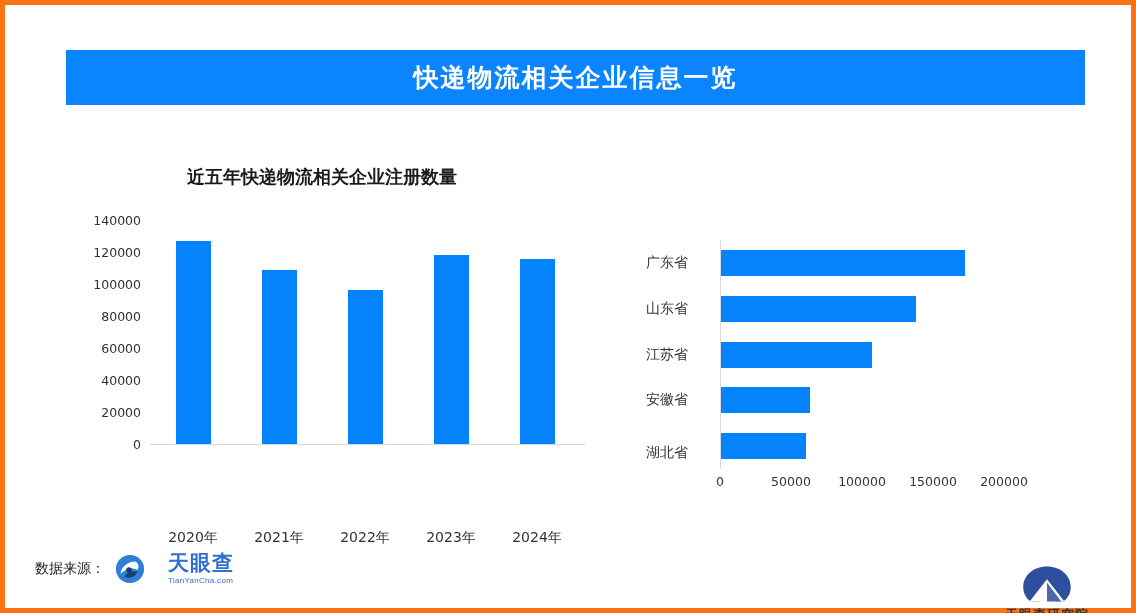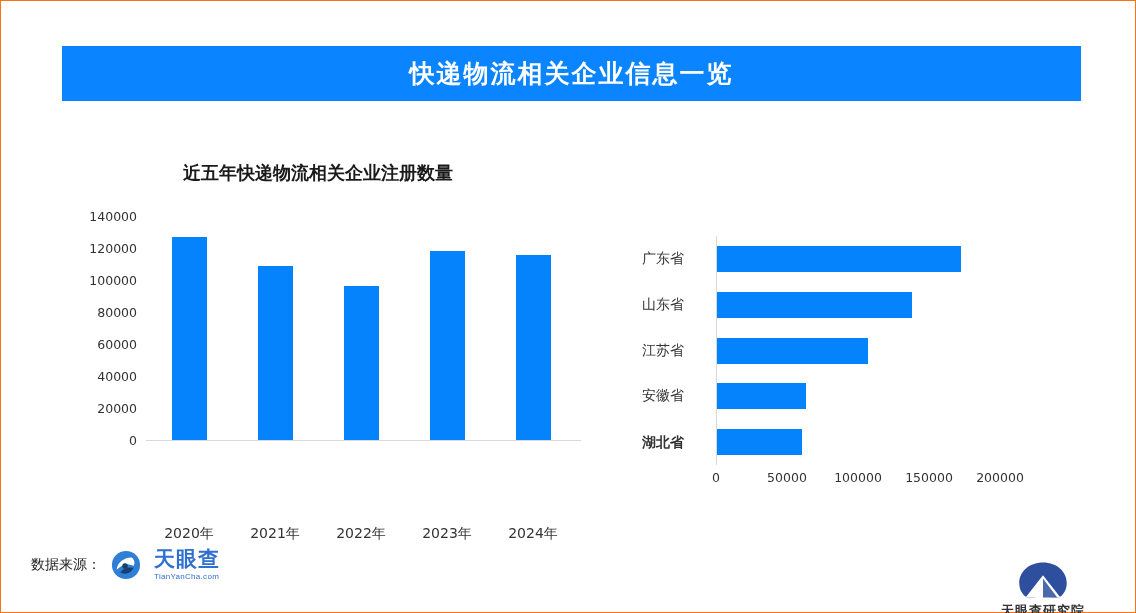--- a/index.html
+++ b/index.html
@@ -6,21 +6,21 @@
   body{
     width:1136px;height:613px;
     background:#ffffff;
     font-family:"Liberation Sans","DejaVu Sans",sans-serif;
     overflow:hidden;
     position:relative;
   }
   .page{
     position:absolute;left:0;top:0;width:1136px;height:613px;
     background:#ffffff;
-    border:1px solid #f97316;
+    border:5px solid #f97316;
     box-sizing:border-box;
   }
 
   
   .banner{
     position:absolute;left:61px;top:45px;width:1019px;height:55px;
     background:#0a84ff;
     display:flex;align-items:center;justify-content:center;
   }
   .banner-title{
@@ -118,21 +118,21 @@
   
   .footer-source{
     position:absolute;left:30px;top:548px;
     display:flex;align-items:center;gap:10px;
   }
   .source-label{
     font-size:14px;color:#222222;
     font-family:"DejaVu Sans","Liberation Sans",sans-serif;
     white-space:nowrap;
   }
-  .tyc-logo{display:flex;align-items:center;gap:13px;}
+  .tyc-logo{display:flex;align-items:center;gap:23px;}
   .tyc-mark{width:30px;height:30px;flex:0 0 30px;}
   .tyc-text{display:flex;flex-direction:column;line-height:1;}
   .tyc-cn{
     font-size:21px;font-weight:bold;color:#2f6fd0;letter-spacing:1px;
     font-family:"DejaVu Sans","Liberation Sans",sans-serif;
   }
   .tyc-en{
     font-size:8px;color:#2f6fd0;letter-spacing:.3px;margin-top:3px;
     font-family:"Liberation Sans",sans-serif;
   }
@@ -190,21 +190,21 @@
 
     <div class="rc-plot" id="rc-plot">
         <div class="rc-cat" style="top: 22.9px;">广东省</div>
         <div class="rc-bar" title="广东省: 171800" style="background: rgb(5, 131, 253); width: 243.956px; top: 9.9px;"></div>
         <div class="rc-cat" style="top: 68.7px;">山东省</div>
         <div class="rc-bar" title="山东省: 137600" style="background: rgb(5, 131, 253); width: 195.392px; top: 55.7px;"></div>
         <div class="rc-cat" style="top: 114.5px;">江苏省</div>
         <div class="rc-bar" title="江苏省: 106600" style="background: rgb(5, 131, 253); width: 151.372px; top: 101.5px;"></div>
         <div class="rc-cat" style="top: 160.3px;">安徽省</div>
         <div class="rc-bar" title="安徽省: 62500" style="background: rgb(5, 131, 253); width: 88.75px; top: 147.3px;"></div>
-        <div class="rc-cat" style="top: 207px; font-weight: bold;">湖北省</div>
+        <div class="rc-cat" style="top: 213px;">湖北省</div>
         <div class="rc-bar" title="湖北省: 59600" style="background: rgb(5, 131, 253); width: 84.632px; top: 193.1px;"></div>
         <div class="rc-xlabel" style="left: 0px;">0</div>
         <div class="rc-xlabel" style="left: 71px;">50000</div>
         <div class="rc-xlabel" style="left: 142px;">100000</div>
         <div class="rc-xlabel" style="left: 213px;">150000</div>
         <div class="rc-xlabel" style="left: 284px;">200000</div>
       </div>
   </div>
 
   <div class="footer-source">

